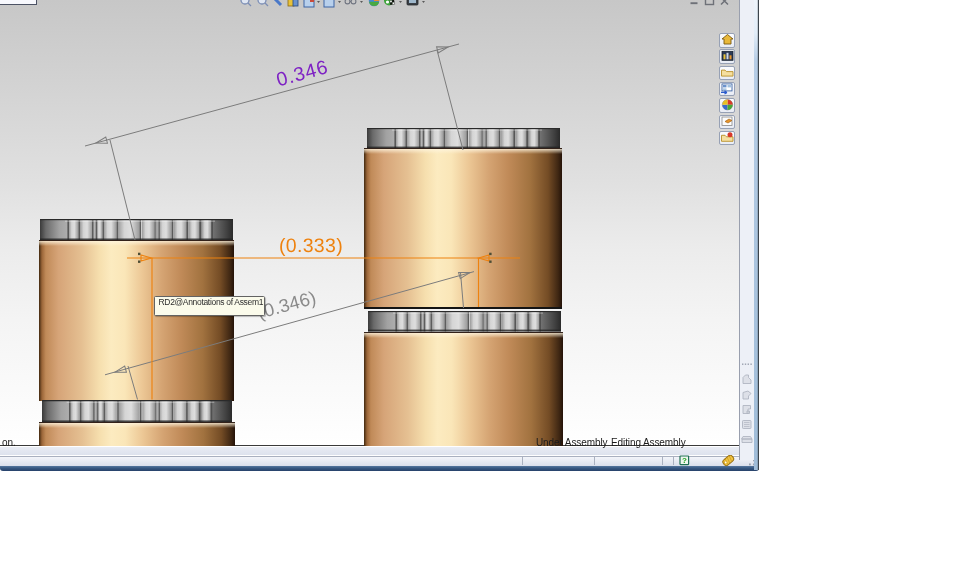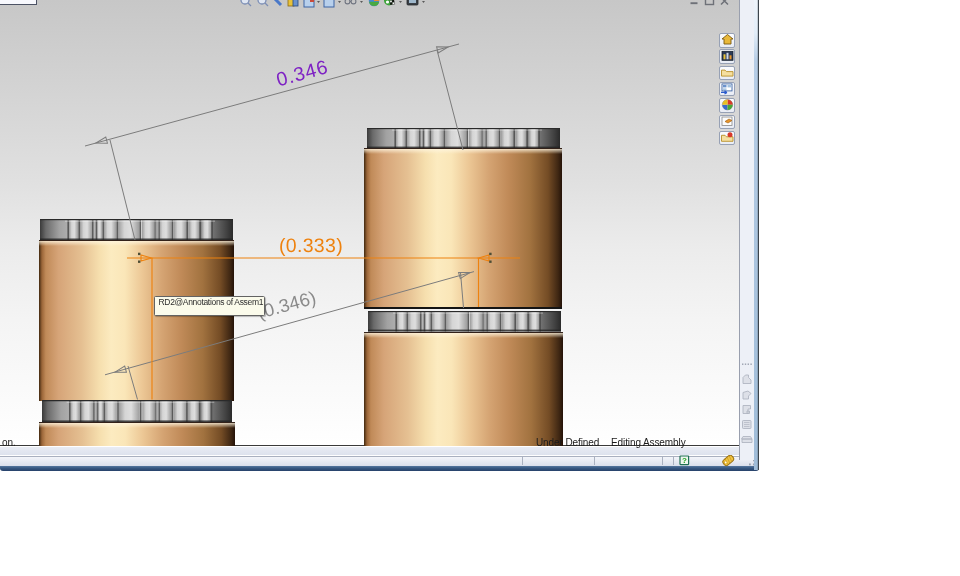--- a/index.html
+++ b/index.html
@@ -149,21 +149,21 @@
     </svg>
 
  <svg class="abs" style="left:739px;top:362px;z-index:6;" width="16" height="98" viewBox="0 0 16 98">
       <use href="#grayicons"></use>
     </svg>
 
  <div id="statA"></div>
  <div id="statB"></div>
  <div id="navy"></div>
  <div class="stx" style="left:2px;">on.</div>
- <div class="stx" style="left:536px;">Under Defined</div>
+ <div class="stx" style="left:536px;">Under Assembly</div>
  <div class="stx" style="left:599px;padding-left:12px;">Editing Assembly</div>
  <div class="sep" style="left:522px;"></div>
  <div class="sep" style="left:594px;"></div>
  <div class="sep" style="left:661.5px;"></div>
  <div class="sep" style="left:672.5px;"></div>
   <svg class="abs" style="left:676px;top:455px;" width="84" height="12" viewBox="0 0 84 12">
       <use href="#staticons"></use>
     </svg>
 </div>
 

